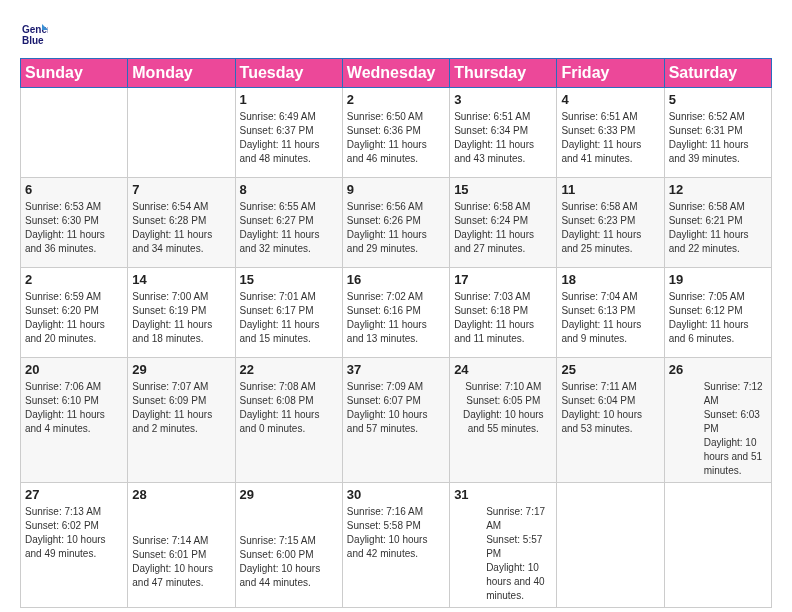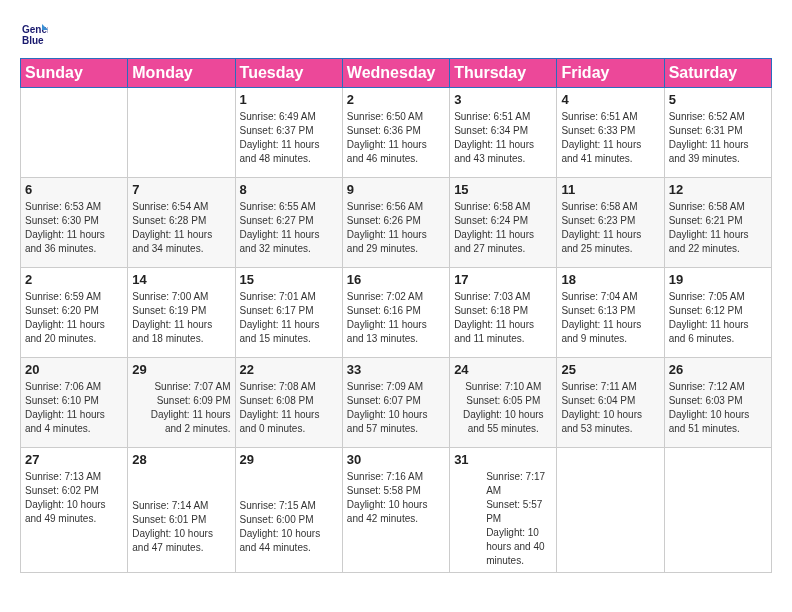--- a/index.html
+++ b/index.html
@@ -245,51 +245,51 @@
       </tr>
       <tr>
         <td>
           <div class="day-number">20</div>
           <div class="day-info" style="white-space: pre-line;">Sunrise: 7:06 AM
 Sunset: 6:10 PM
 Daylight: 11 hours and 4 minutes.</div>
         </td>
         <td>
           <div class="day-number">29</div>
-          <div class="day-info" style="white-space: pre-line; text-align: right;">Sunrise: 7:07 AM
+          <div class="day-info" style="white-space: pre-line;">Sunrise: 7:07 AM
 Sunset: 6:09 PM
 Daylight: 11 hours and 2 minutes.</div>
         </td>
         <td>
           <div class="day-number">22</div>
           <div class="day-info" style="white-space: pre-line;">Sunrise: 7:08 AM
 Sunset: 6:08 PM
 Daylight: 11 hours and 0 minutes.</div>
         </td>
         <td>
-          <div class="day-number">33</div>
+          <div class="day-number">37</div>
           <div class="day-info" style="white-space: pre-line;">Sunrise: 7:09 AM
 Sunset: 6:07 PM
 Daylight: 10 hours and 57 minutes.</div>
         </td>
         <td>
           <div class="day-number">24</div>
           <div class="day-info" style="white-space: pre-line; text-align: center;">Sunrise: 7:10 AM
 Sunset: 6:05 PM
 Daylight: 10 hours and 55 minutes.</div>
         </td>
         <td>
           <div class="day-number">25</div>
           <div class="day-info" style="white-space: pre-line;">Sunrise: 7:11 AM
 Sunset: 6:04 PM
 Daylight: 10 hours and 53 minutes.</div>
         </td>
         <td>
           <div class="day-number">26</div>
-          <div class="day-info" style="white-space: pre-line;">Sunrise: 7:12 AM
+          <div class="day-info" style="white-space: pre-line; margin-left: 35px;">Sunrise: 7:12 AM
 Sunset: 6:03 PM
 Daylight: 10 hours and 51 minutes.</div>
         </td>
       </tr>
       <tr>
         <td>
           <div class="day-number">27</div>
           <div class="day-info" style="white-space: pre-line;">Sunrise: 7:13 AM
 Sunset: 6:02 PM
 Daylight: 10 hours and 49 minutes.</div>

